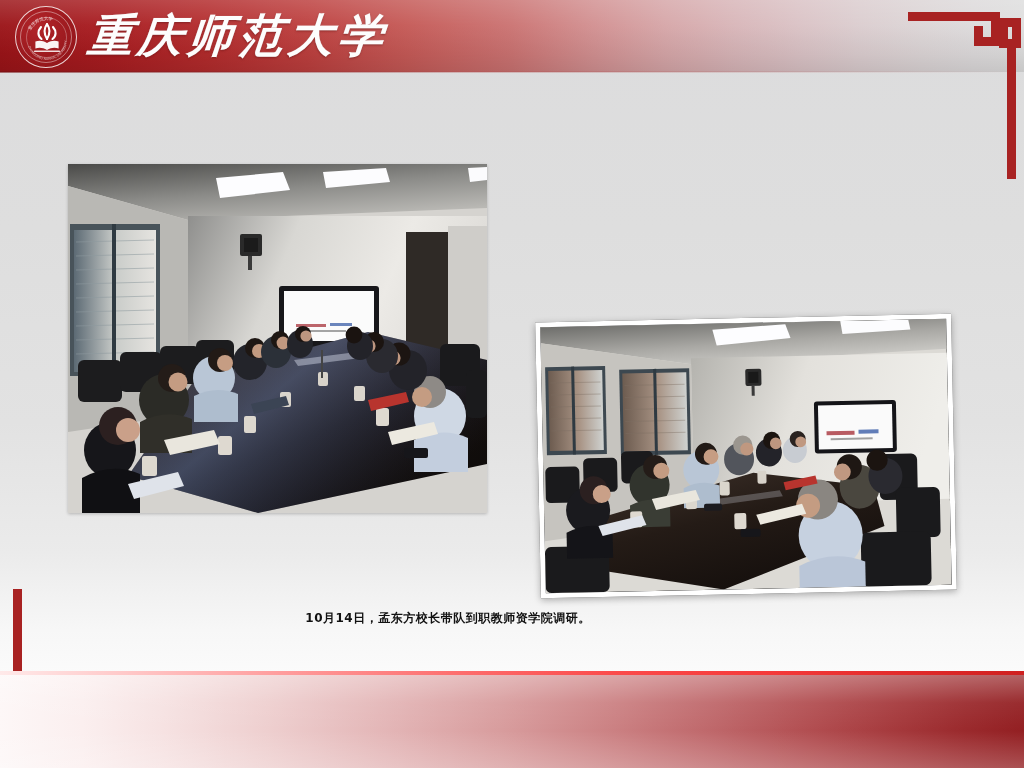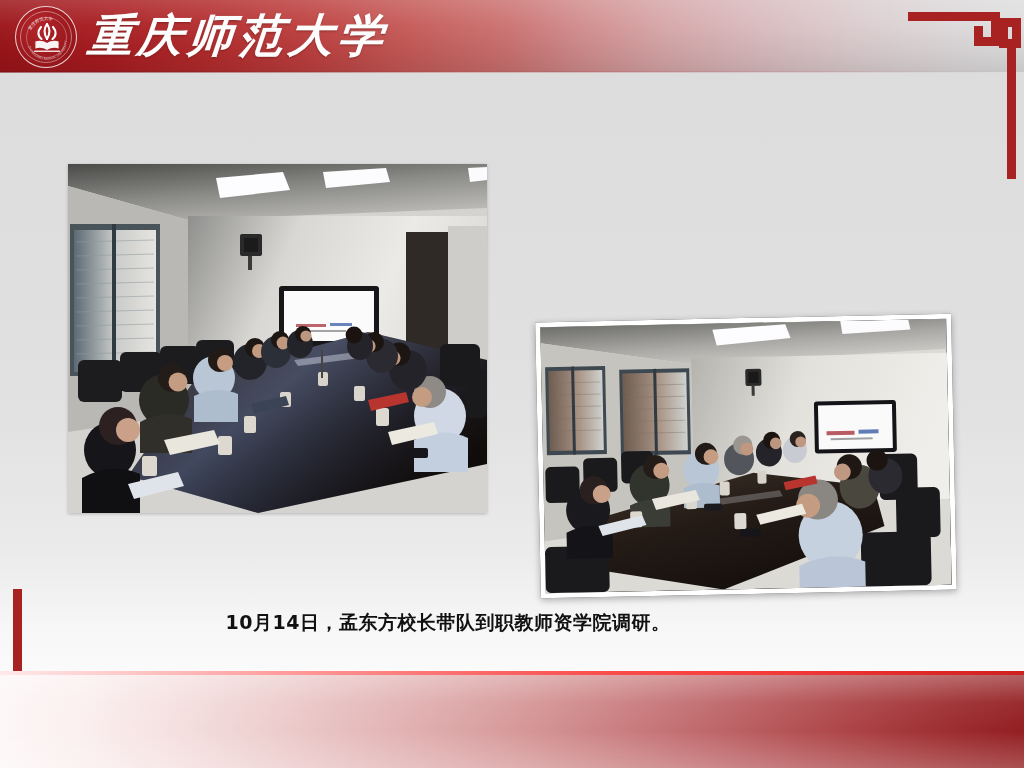--- a/index.html
+++ b/index.html
@@ -51,21 +51,21 @@
   .photo-main{left:68px;top:164px;width:419px;height:349px;
     box-shadow:0 1px 3px rgba(0,0,0,.22);}
   .photo-second{left:538px;top:318px;width:406px;height:266px;
     transform:rotate(-1.2deg);border:5px solid #fff;
     box-shadow:0 2px 7px rgba(0,0,0,.30);}
   .photo img,.photo .scene{position:absolute;inset:0;width:100%;height:100%;}
 
   
   .caption{position:absolute;left:0;top:610px;width:896px;text-align:center;
     font-family:"DejaVu Sans","Liberation Sans",sans-serif;
-    font-size:19px;font-weight:700;color:#111;letter-spacing:.5px;}
+    font-size:12px;font-weight:700;color:#111;letter-spacing:.5px;}
 
   
   .footer-line{position:absolute;left:0;top:671px;width:1024px;height:4px;
     background:linear-gradient(90deg,#ffe9e9 0%,#ffc9c9 12%,#ff9b9b 28%,#fd6d6d 45%,#fb4b4b 60%,#f53a3a 75%,#e22b2b 88%,#cf2020 100%);}
   .footer{position:absolute;left:0;top:675px;width:1024px;height:93px;
     background:linear-gradient(90deg,#fdf7f7 0%,#fbefef 8%,#f6e2e2 16%,#eecfcf 26%,#e3b5b6 38%,#d79a9b 50%,#cb8082 60%,#be6669 70%,#b24e51 79%,#a63a3d 87%,#9b2a2d 94%,#931f22 100%);}
   .footer-fade{position:absolute;left:0;top:675px;width:1024px;height:93px;
     background:linear-gradient(180deg,rgba(255,255,255,.30) 0%,rgba(255,255,255,.06) 30%,rgba(255,255,255,0) 60%,rgba(255,255,255,.22) 100%);}
 </style>
 </head>

